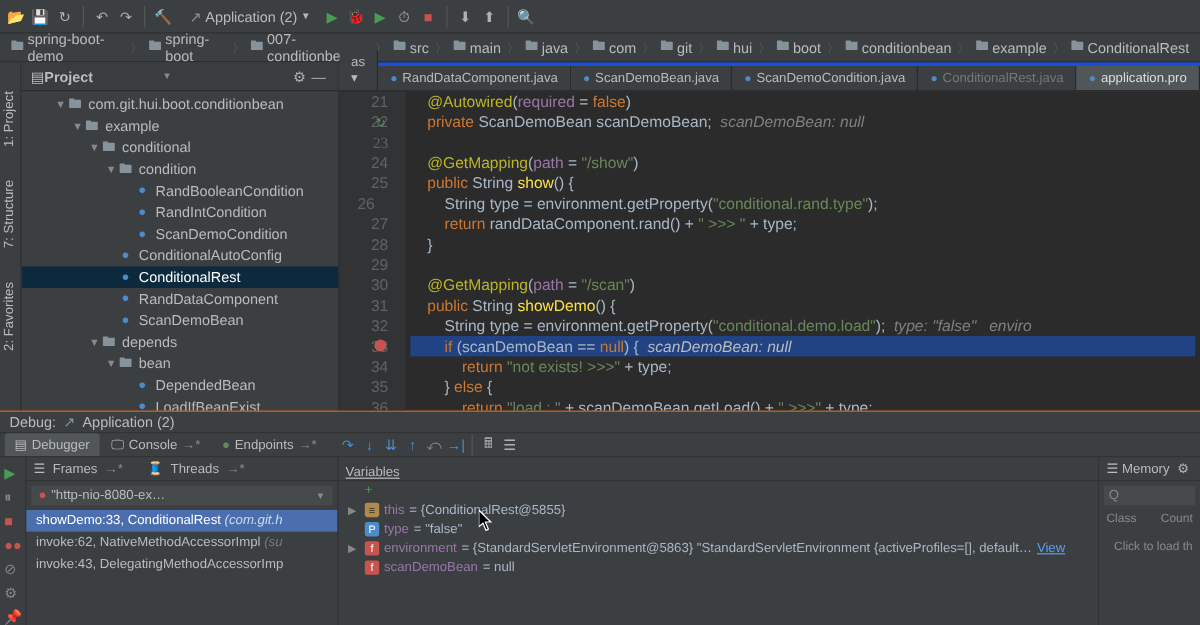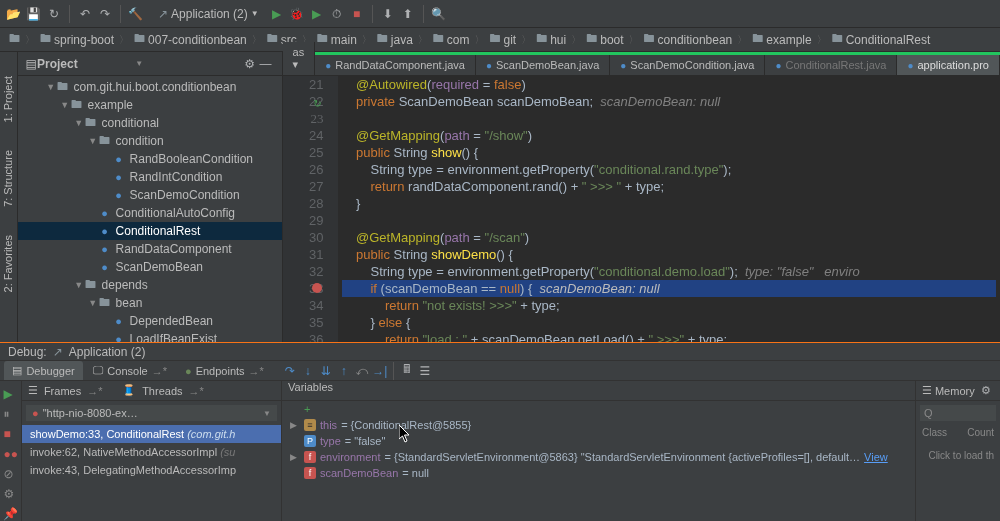--- a/index.html
+++ b/index.html
@@ -34,21 +34,21 @@
 .proj-head .title { font-weight:bold; flex:1; }
 .proj-tree { flex:1; overflow:hidden; padding:2px 0; }
 .tree-row { display:flex; align-items:center; height:18px; padding-right:6px; cursor:pointer; white-space:nowrap; }
 .tree-arrow { width:10px; font-size:9px; color:#888; display:inline-block; text-align:center; }
 .tree-icon { width:14px; font-size:11px; margin-right:4px; display:inline-flex; justify-content:center; }
 .dir { color:#87939a; }
 .cls { color:#4e8cc9; }
 .tree-row.sel { background:#0d293e; color:#fff; }
 
 .editor-area { flex:1; display:flex; flex-direction:column; background:#2b2b2b; }
-.etabs { height:24px; background:#22c55e; display:flex; align-items:flex-end; border-bottom:1px solid #2b2b2b; }
+.etabs { height:24px; background:#1d4ed8; display:flex; align-items:flex-end; border-bottom:1px solid #2b2b2b; }
 .etab { padding:4px 10px; color:#bbb; font-size:11px; border-right:1px solid #2b2b2b; background:#3c3f41; display:flex; align-items:center; gap:4px; cursor:pointer; }
 .etab.active { background:#515658; color:#ddd; }
 .etab.inactive-grey { color:#777; }
 .etab .ci { color:#4e8cc9; font-size:10px; }
 
 .code-view { flex:1; display:flex; font-family:Consolas,Menlo,monospace; font-size:13px; line-height:17px; overflow:hidden; }
 .gutter { width:55px; background:#313335; text-align:right; padding:0 14px 0 4px; color:#606366; position:relative; }
 .gutter .ln { height:17px; }
 .gutter .bp { position:absolute; right:2px; width:10px; height:10px; background:#c75450; border-radius:50%; }
 .gutter .run-g { position:absolute; right:2px; color:#499c54; font-size:10px; }
@@ -65,21 +65,21 @@
 .dbg-rail { width:22px; background:#3c3f41; border-right:1px solid #323232; display:flex; flex-direction:column; align-items:center; gap:6px; padding-top:6px; }
 .dbg-rail .ri { width:14px; height:14px; cursor:pointer; }
 .frames-col { width:260px; border-right:1px solid #323232; display:flex; flex-direction:column; }
 .frames-head { height:20px; display:flex; align-items:center; padding:0 6px; gap:6px; border-bottom:1px solid #323232; font-size:11px; }
 .thread-sel { background:#45494a; padding:2px 6px; display:flex; align-items:center; gap:4px; margin:4px; font-size:11px; }
 .frame-row { padding:3px 8px; font-size:11px; white-space:nowrap; overflow:hidden; }
 .frame-row.sel { background:#4b6eaf; color:#fff; }
 .frame-row .loc { color:#787878; font-style:italic; }
 .frame-row.sel .loc { color:#cde; }
 .vars-col { flex:1; display:flex; flex-direction:column; }
-.vars-head { height:20px; padding:0 6px; display:flex; align-items:flex-start; font-size:11px; border-bottom:1px solid #323232; }
+.vars-head { height:20px; padding:0 6px; display:flex; align-items:flex-end; font-size:11px; border-bottom:1px solid #323232;text-decoration:underline; }
 .var-row { padding:2px 8px; font-size:11px; display:flex; align-items:center; gap:4px; }
 .var-row .arr { color:#888; font-size:9px; width:10px; }
 .var-icon { width:12px; height:12px; display:inline-flex; align-items:center; justify-content:center; font-size:9px; border-radius:2px; }
 .vi-this { background:#b08a4a; color:#2b2b2b; }
 .vi-p { background:#4e8cc9; color:#fff; }
 .vi-f { background:#c75450; color:#fff; }
 .var-name { color:#9876aa; }
 .var-val { color:#a9b7c6; }
 .view-link { color:#589df6; text-decoration:underline; cursor:pointer; }
 .mem-col { width:85px; border-left:1px solid #323232; display:flex; flex-direction:column; font-size:11px; }
@@ -116,20 +116,21 @@
   <span class="tb-sep"></span>
   <span class="tb-icon">⬇</span>
   <span class="tb-icon">⬆</span>
   <span class="tb-sep"></span>
   <span class="tb-icon">🔍</span>
 </div>
 
 <div class="breadcrumb" id="breadcrumb">
     <span class="crumb">
       <span class="folder-i">🖿</span>
+      <span>spring-boot-demo</span>
     </span>
     <span class="crumb-sep">〉</span>
     <span class="crumb">
       <span class="folder-i">🖿</span>
       <span>spring-boot</span>
     </span>
     <span class="crumb-sep">〉</span>
     <span class="crumb">
       <span class="folder-i">🖿</span>
       <span>007-conditionbean</span>
@@ -307,21 +308,21 @@
           <span>application.pro</span>
         </div>
       </div>
     <div class="code-view">
       <div class="gutter" id="gutter">
           <div class="ln" style="position: relative;">21</div>
           <div class="ln" style="position: relative;">22<span class="run-g" style="top: 2px;">↻</span></div>
           <div class="ln" style="position: relative; font-family: Liberation Serif, serif;">23</div>
           <div class="ln" style="position: relative;">24</div>
           <div class="ln" style="position: relative;">25</div>
-          <div class="ln" style="position: relative;">26</div>
+          <div class="ln" style="position: relative; text-align: center;">26</div>
           <div class="ln" style="position: relative;">27</div>
           <div class="ln" style="position: relative;">28</div>
           <div class="ln" style="position: relative;">29</div>
           <div class="ln" style="position: relative;">30</div>
           <div class="ln" style="position: relative;">31</div>
           <div class="ln" style="position: relative;">32</div>
           <div class="ln" style="position: relative;">33<span class="bp" style="top: 3px;"></span></div>
           <div class="ln" style="position: relative;">34</div>
           <div class="ln" style="position: relative;">35</div>
           <div class="ln" style="position: relative;">36</div>

